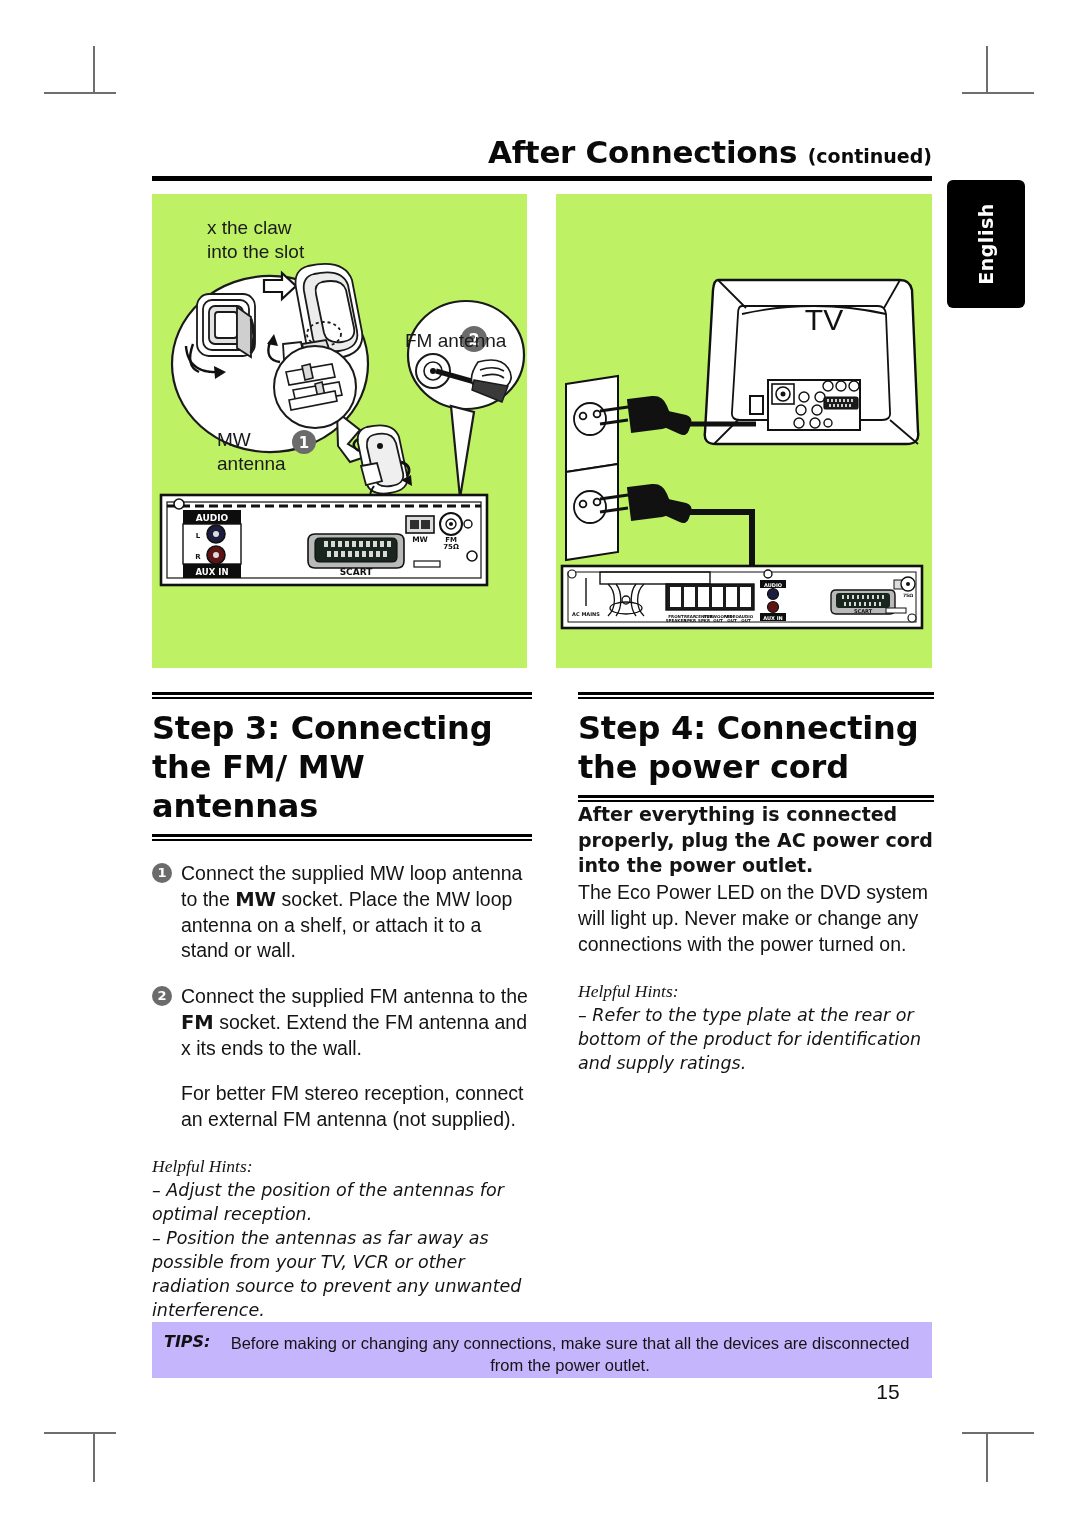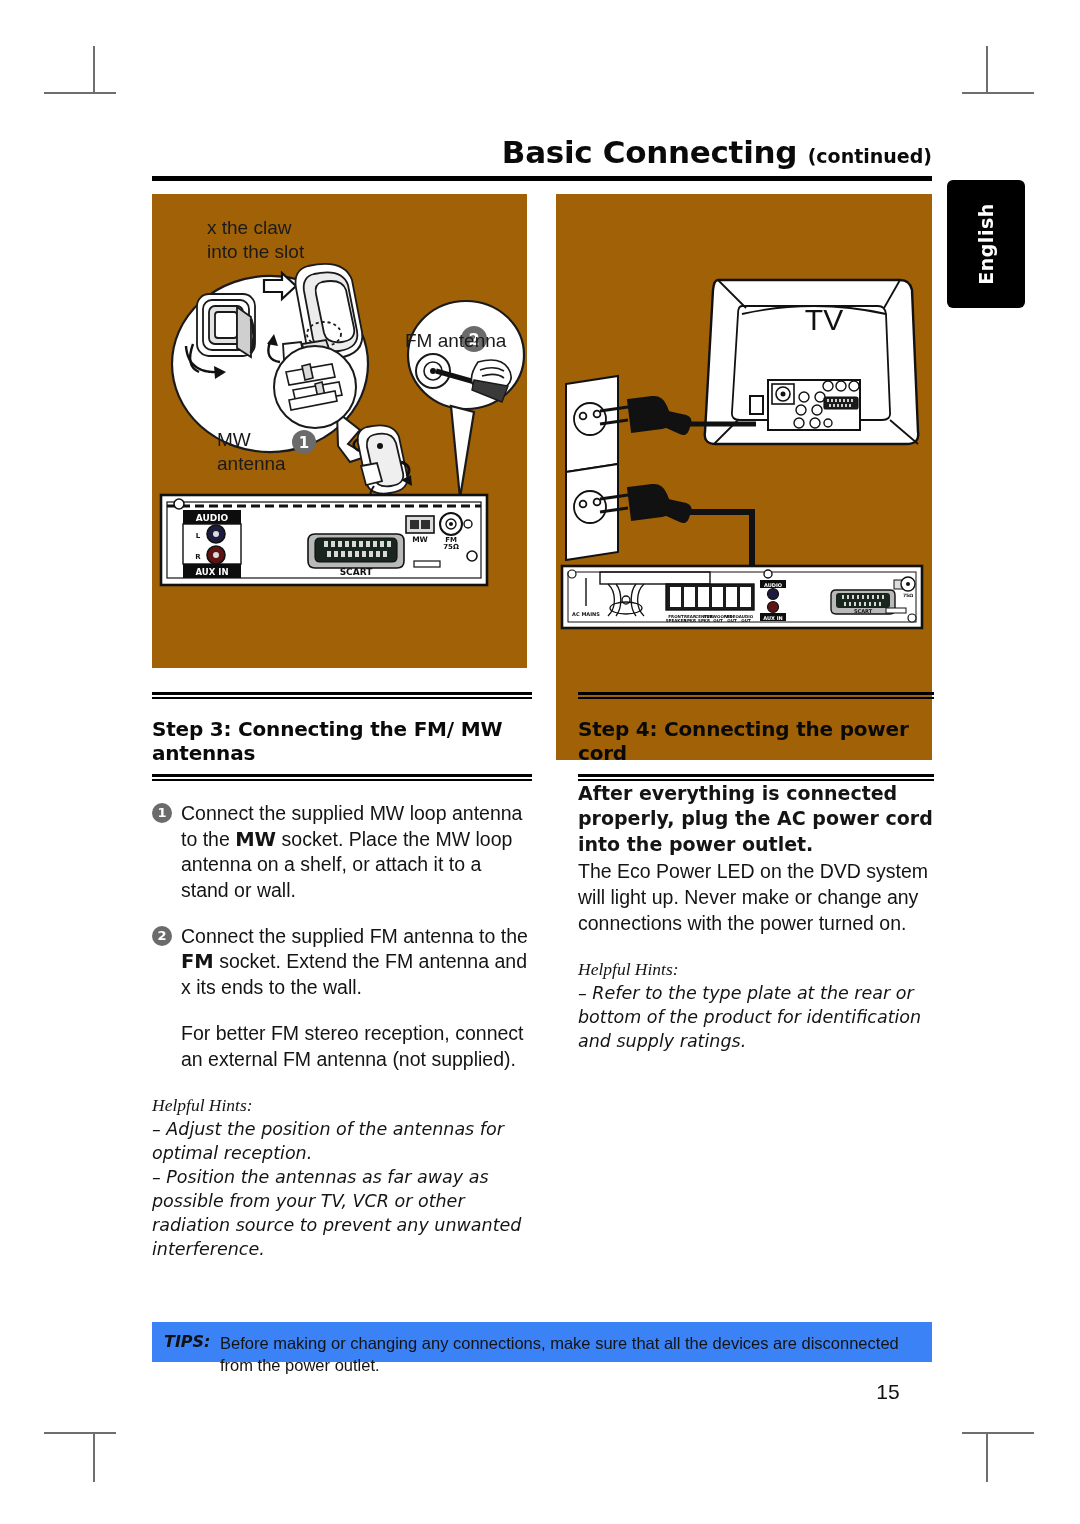--- a/index.html
+++ b/index.html
@@ -93,25 +93,25 @@
     font-family: "DejaVu Sans", sans-serif;
     font-weight: bold;
     font-size: 19px;
     white-space: nowrap;
     letter-spacing: 0.5px;
   }
 
   
   .illus {
     position: absolute;
-    background: #a16207;
+    background: #bef264;
     overflow: hidden;
   }
   .illus-left  { left: 152px; top: 194px; width: 375px; height: 474px; }
-  .illus-right { left: 556px; top: 194px; width: 376px; height: 566px; }
+  .illus-right { left: 556px; top: 194px; width: 376px; height: 474px; }
 
   .illus svg { display: block; }
 
   .callout-label {
     position: absolute;
     font-family: "Liberation Sans", sans-serif;
     font-size: 19px;
     color: #1a1a1a;
     line-height: 1.25;
     white-space: pre-line;
@@ -133,24 +133,24 @@
     position: absolute; left: 0; top: 0;
     width: 100%; height: 3px; background: #000;
   }
   .sec-rule-top::after, .sec-rule-bot::after {
     content: "";
     position: absolute; left: 0; top: 5px;
     width: 100%; height: 2px; background: #000;
   }
 
   h2.step-head {
-    margin: 18px 0 8px 0;
+    margin: 10px 0 8px 0;
     font-family: "DejaVu Sans", sans-serif;
     font-weight: bold;
-    font-size: 20px;
+    font-size: 32px;
     line-height: 1.22;
     letter-spacing: -0.2px;
     color: #0a0a0a;
   }
 
   .body-text {
     font-family: "Liberation Sans", sans-serif;
     font-size: 19.5px;
     line-height: 1.32;
     color: #141414;
@@ -197,22 +197,23 @@
   }
   .hints .hint-title { display: block; font-family: Liberation Serif, serif; }
   .hints .hint-line { display: block; }
 
   
   .tips-bar {
     position: absolute;
     left: 152px;
     top: 1322px;
     width: 780px;
-    height: 40px;
-    background: #3b82f6;
+    height: 56px;
+    background: #c4b5fd;
+    text-align: center;
   }
   .tips-label {
     position: absolute;
     left: 12px;
     top: 10px;
     font-family: "DejaVu Sans", sans-serif;
     font-style: italic;
     font-weight: bold;
     font-size: 16px;
     color: #111;
@@ -245,21 +246,21 @@
 <div class="crop-h crop-tl-h"></div>
 <div class="crop-v crop-tl-v"></div>
 <div class="crop-h crop-tr-h"></div>
 <div class="crop-v crop-tr-v"></div>
 <div class="crop-h crop-bl-h"></div>
 <div class="crop-v crop-bl-v"></div>
 <div class="crop-h crop-br-h"></div>
 <div class="crop-v crop-br-v"></div>
 
 <div class="page-title">
-  <span>Basic Connecting</span>
+  <span>After Connections</span>
   <span class="cont">(continued)</span>
 </div>
 <div class="title-rule"></div>
 
 <div class="lang-tab">
   <span>English</span>
 </div>
 
 <div class="illus illus-left">
 

